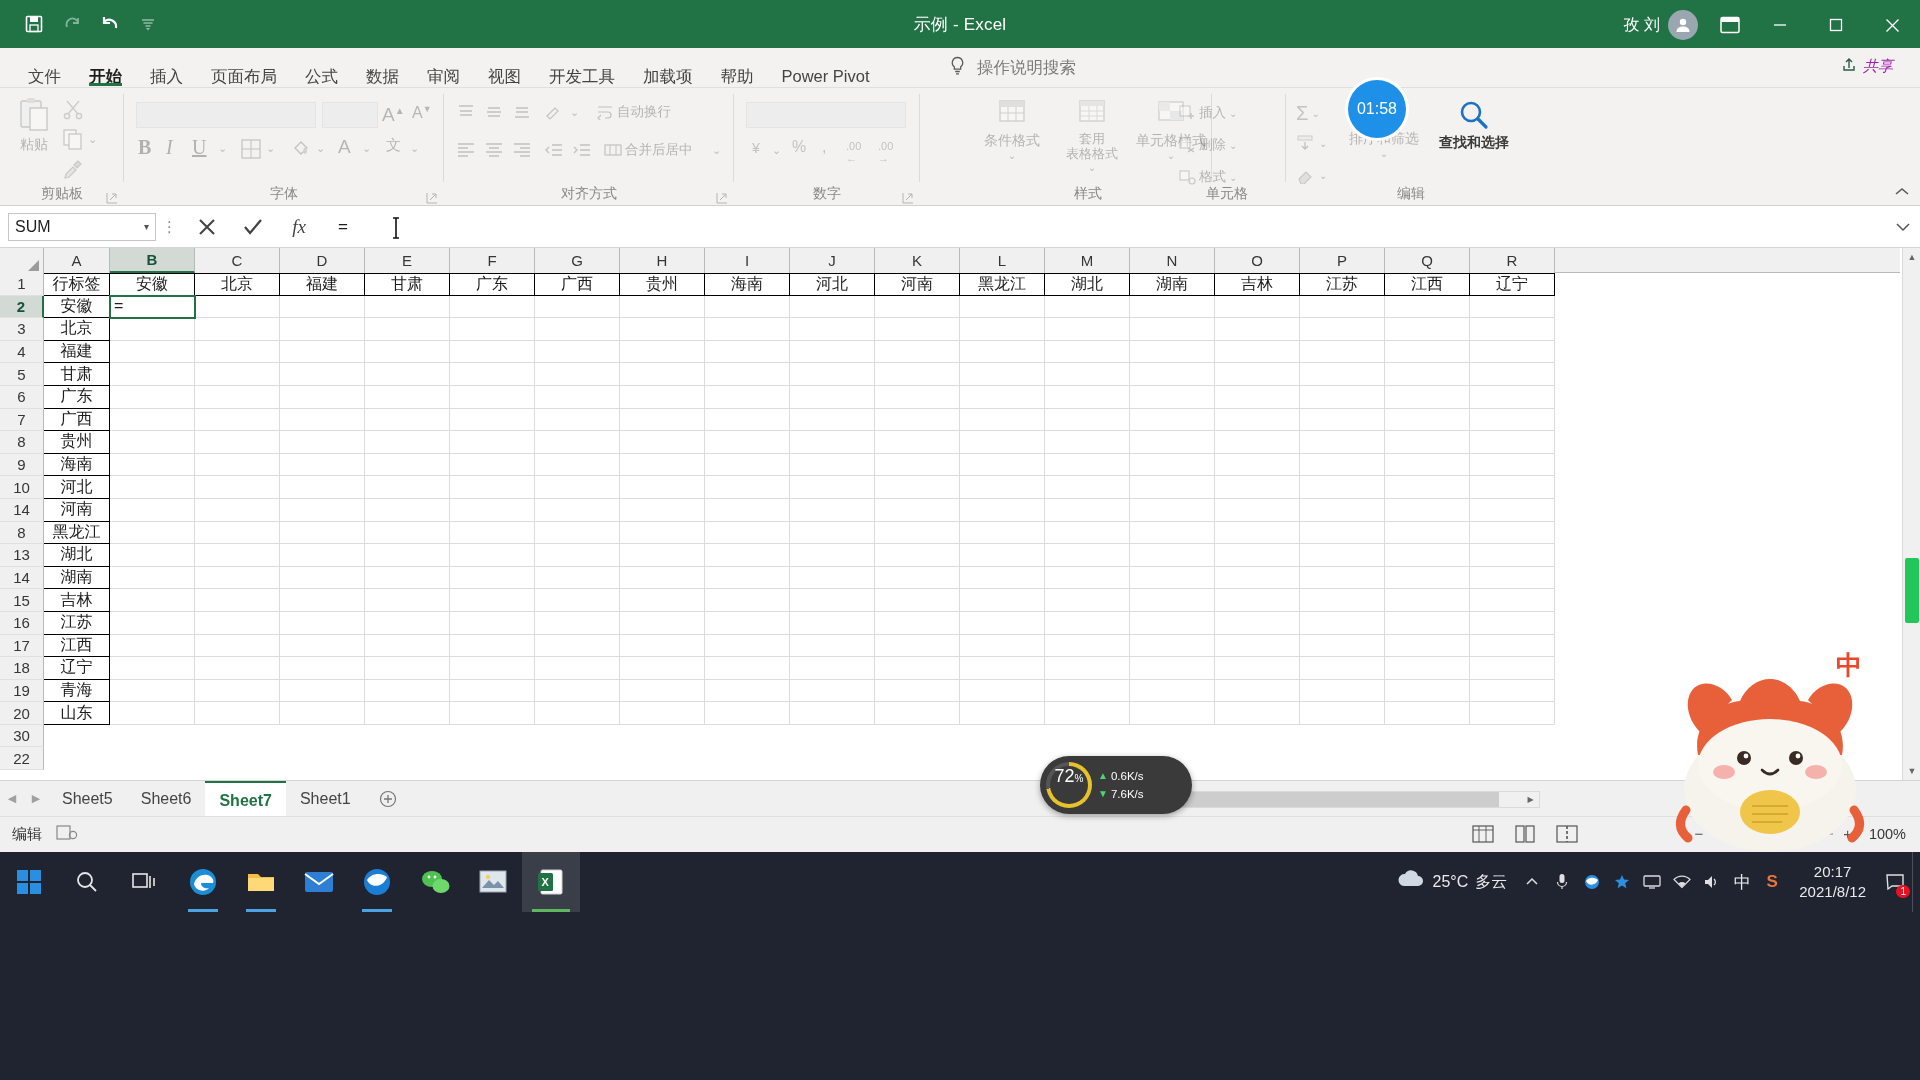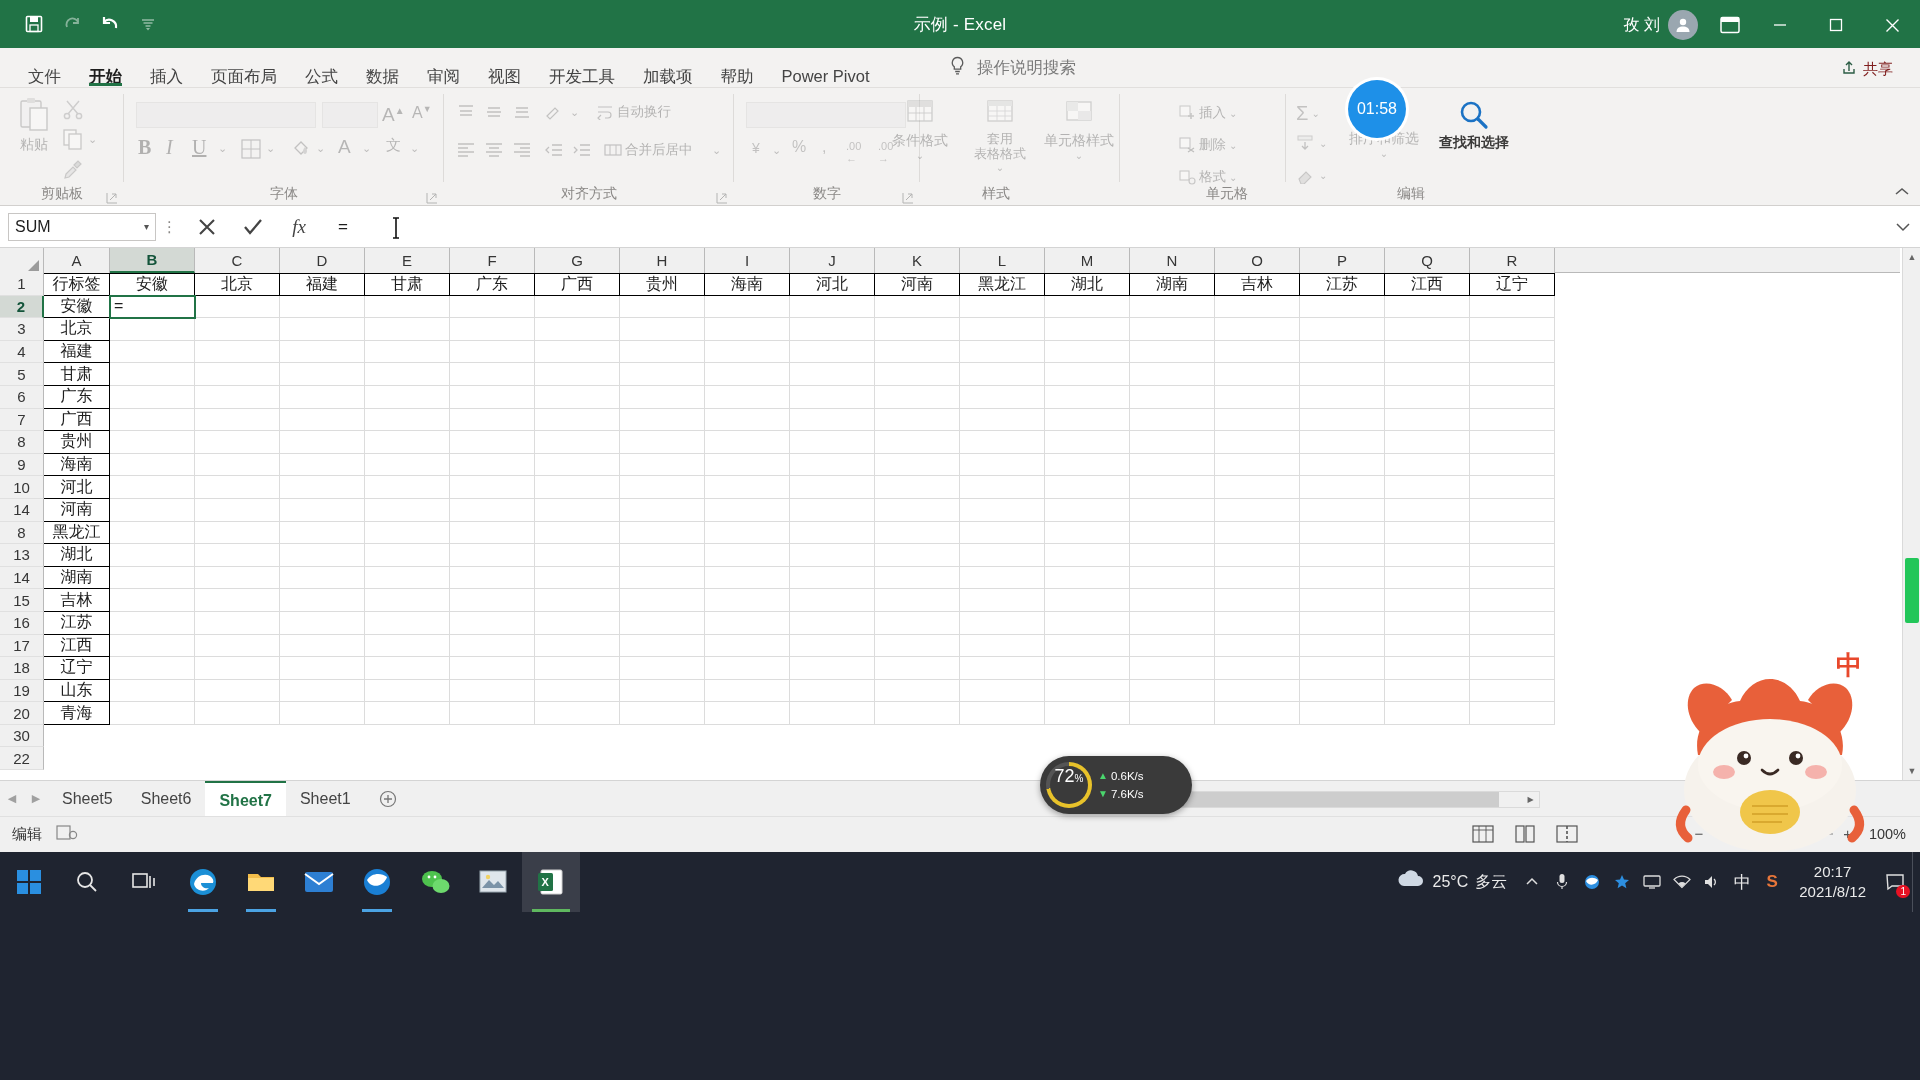--- a/index.html
+++ b/index.html
@@ -50,22 +50,22 @@
   .tab.active { color:#1d1d1d; font-weight:bold; }
   .tab.active::after {
     content:""; position:absolute; left:14px; right:14px; bottom:2px; height:3px; background:#217346;
   }
   .tellme {
     position:absolute; left:948px; top:0; height:40px; display:flex; align-items:center; gap:10px;
   }
   .tellme-txt { font-size:16.5px; color:#7a7a7a; }
   .share-btn {
     position:absolute; right:16px; top:8px; height:26px; padding:0 10px;
-    display:flex; align-items:center; gap:6px; font-size:15px; color:#7f1d1d;
-    border:1px solid transparent; cursor:pointer;
+    display:flex; gap:6px; font-size:15px; color:#a21caf;
+    border:1px solid transparent; cursor:pointer;font-style:italic;
   }
   .timer-badge {
     position:absolute; left:1348px; top:32px; width:58px; height:58px; border-radius:50%;
     background:#1e90e8; color:#fff; display:flex; align-items:center; justify-content:center;
     font-size:16px; z-index:30; box-shadow:0 0 0 3px #ffffff;
   }
 
   
   .ribbon {
     position:absolute; left:0; top:88px; width:1920px; height:118px;
@@ -506,21 +506,21 @@
       <div class="glabel">数字</div>
       <div class="dlg-launch">
         <svg width="12" height="12" viewBox="0 0 12 12">
             <path d="M1 1v10h10" fill="none" stroke="#777" stroke-width="1"></path>
             <path d="M4 8l6-6M10 2v4M10 2H6" stroke="#777" stroke-width="1" fill="none"></path>
           </svg>
       </div>
       <div class="gsep"></div>
     </div>
 
-    <div class="rgroup" style="left:872px; width:248px;">
+    <div class="rgroup" style="left:964px; width:248px;">
       <div class="icon-lg dim" style="position:absolute; left:10px; top:10px; width:76px;">
         <svg width="34" height="32" viewBox="0 0 34 32">
             <rect x="5" y="3" width="24" height="20" fill="#fff" stroke="#6f8f6f" stroke-width="1.3"></rect>
             <rect x="5" y="3" width="24" height="6" fill="#9fc79f"></rect>
             <path d="M5 15h24M13 9v14M21 9v14" stroke="#6f8f6f" stroke-width=".9"></path>
           </svg>
         <span class="ic-label">条件格式</span>
         <span style="font-size:10px; color:#555;">⌄</span>
       </div>
       <div class="icon-lg dim" style="position:absolute; left:90px; top:10px; width:76px;">
@@ -1057,41 +1057,41 @@
           <div class="cell" style="width: 85px;"></div>
           <div class="cell" style="width: 85px;"></div>
           <div class="cell" style="width: 85px;"></div>
           <div class="cell" style="width: 85px;"></div>
           <div class="cell" style="width: 85px;"></div>
           <div class="cell" style="width: 85px;"></div>
           <div class="cell" style="width: 85px;"></div>
           <div class="cell" style="width: 85px;"></div>
         </div>
         <div class="grow">
+          <div class="cell lbl" style="width: 66px;">青海</div>
+          <div class="cell" style="width: 85px;"></div>
+          <div class="cell" style="width: 85px;"></div>
+          <div class="cell" style="width: 85px;"></div>
+          <div class="cell" style="width: 85px;"></div>
+          <div class="cell" style="width: 85px;"></div>
+          <div class="cell" style="width: 85px;"></div>
+          <div class="cell" style="width: 85px;"></div>
+          <div class="cell" style="width: 85px;"></div>
+          <div class="cell" style="width: 85px;"></div>
+          <div class="cell" style="width: 85px;"></div>
+          <div class="cell" style="width: 85px;"></div>
+          <div class="cell" style="width: 85px;"></div>
+          <div class="cell" style="width: 85px;"></div>
+          <div class="cell" style="width: 85px;"></div>
+          <div class="cell" style="width: 85px;"></div>
+          <div class="cell" style="width: 85px;"></div>
+          <div class="cell" style="width: 85px;"></div>
+        </div>
+        <div class="grow">
           <div class="cell lbl" style="width: 66px;">山东</div>
-          <div class="cell" style="width: 85px;"></div>
-          <div class="cell" style="width: 85px;"></div>
-          <div class="cell" style="width: 85px;"></div>
-          <div class="cell" style="width: 85px;"></div>
-          <div class="cell" style="width: 85px;"></div>
-          <div class="cell" style="width: 85px;"></div>
-          <div class="cell" style="width: 85px;"></div>
-          <div class="cell" style="width: 85px;"></div>
-          <div class="cell" style="width: 85px;"></div>
-          <div class="cell" style="width: 85px;"></div>
-          <div class="cell" style="width: 85px;"></div>
-          <div class="cell" style="width: 85px;"></div>
-          <div class="cell" style="width: 85px;"></div>
-          <div class="cell" style="width: 85px;"></div>
-          <div class="cell" style="width: 85px;"></div>
-          <div class="cell" style="width: 85px;"></div>
-          <div class="cell" style="width: 85px;"></div>
-        </div>
-        <div class="grow">
-          <div class="cell lbl" style="width: 66px;">青海</div>
           <div class="cell" style="width: 85px;"></div>
           <div class="cell" style="width: 85px;"></div>
           <div class="cell" style="width: 85px;"></div>
           <div class="cell" style="width: 85px;"></div>
           <div class="cell" style="width: 85px;"></div>
           <div class="cell" style="width: 85px;"></div>
           <div class="cell" style="width: 85px;"></div>
           <div class="cell" style="width: 85px;"></div>
           <div class="cell" style="width: 85px;"></div>
           <div class="cell" style="width: 85px;"></div>

